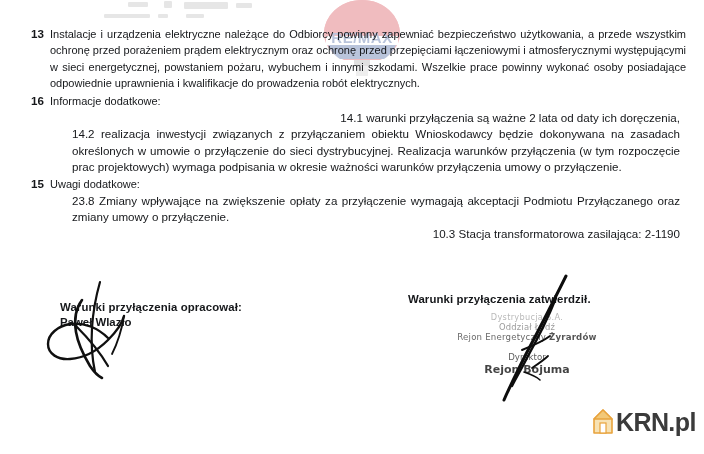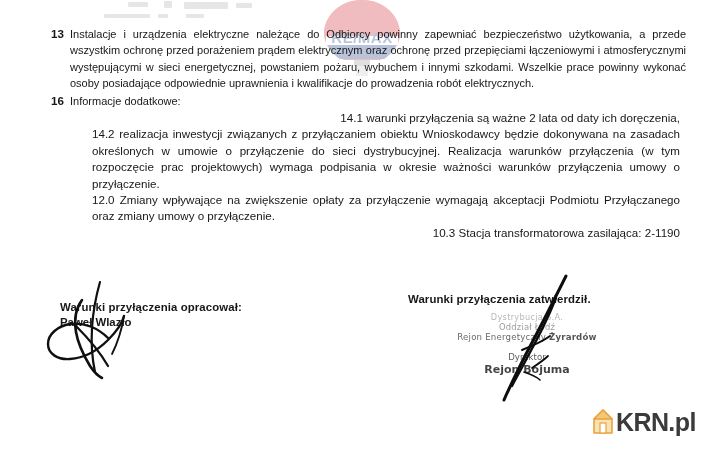--- a/index.html
+++ b/index.html
@@ -40,21 +40,21 @@
     opacity: 0.30;
     pointer-events: none;
   }
   .remax-wm svg { display: block; width: 100%; height: 100%; }
 
   
   .doc-body {
     position: absolute;
     left: 0; top: 0;
     width: 704px;
-    padding: 26px 18px 0 42px;
+    padding: 26px 18px 0 22px;
     box-sizing: border-box;
   }
   .clause {
     display: flex;
     align-items: flex-start;
     margin-bottom: 1px;
   }
   .clause-num {
     flex: 0 0 auto;
     width: 22px;
@@ -242,22 +242,26 @@
     </div>
     <div class="sub nojust">
       <span class="lbl">14.1</span>
       <span>warunki przyłączenia są ważne 2 lata od daty ich doręczenia,</span>
     </div>
     <div class="sub">
       <span class="lbl">14.2</span>
       <span>realizacja inwestycji związanych z przyłączaniem obiektu Wnioskodawcy będzie dokonywana na zasadach określonych w umowie o przyłączenie do sieci dystrybucyjnej. Realizacja warunków przyłączenia (w tym rozpoczęcie prac projektowych) wymaga podpisania w okresie ważności warunków przyłączenia umowy o przyłączenie.</span>
     </div>
 
+    <div class="clause">
+      <div class="clause-num">15</div>
+      <div class="clause-text nojust">Uwagi dodatkowe:</div>
+    </div>
     <div class="sub">
-      <span class="lbl">12.0</span>
+      <span class="lbl">23.8</span>
       <span>Zmiany wpływające na zwiększenie opłaty za przyłączenie wymagają akceptacji Podmiotu Przyłączanego oraz zmiany umowy o przyłączenie.</span>
     </div>
     <div class="sub nojust">
       <span class="lbl">10.3</span>
       <span>Stacja transformatorowa zasilająca: 2-1190</span>
     </div>
 
   </div>
 
   <div class="sig-area">

